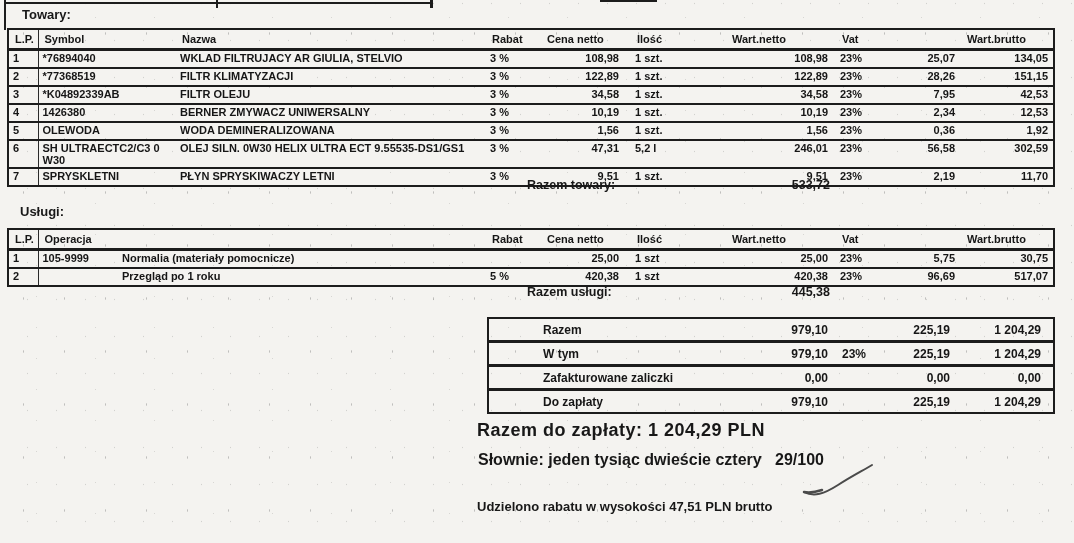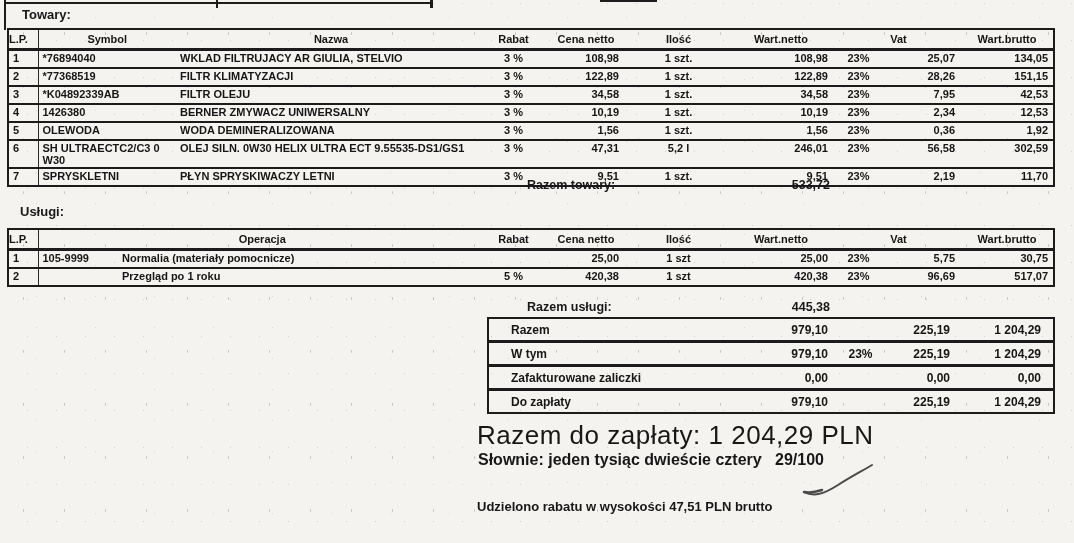--- a/index.html
+++ b/index.html
@@ -20,39 +20,39 @@
     background-size:41px 53px, 29px 37px, 59px 31px;
     background-position:3px 7px, 13px 22px, 7px 2px;
   }
   .line{position:absolute;background:#1c1c1c;}
   .sec-label{position:absolute;font-size:13px;font-weight:bold;}
   table{border-collapse:collapse;table-layout:fixed;position:absolute;
         font-size:11px;font-weight:bold;color:#161616;}
   table.items{left:7px;width:1046px;border:2px solid #1c1c1c;}
   #towary-table{top:28px;}
   #uslugi-table{top:228px;}
-  .items th{border-bottom:3px solid #1c1c1c;padding:2px 0;height:14px;}
+  .items th{border-bottom:3px solid #1c1c1c;padding:2px 6px;height:14px;}
   .items td{border-bottom:2px solid #1c1c1c;padding:1px 4px;height:14px;vertical-align:top;}
   .items tr:last-child td{border-bottom:none;}
   .items .c-lp{border-right:1px solid #2a2a2a;}
-  .al{text-align:left}.ac{text-align:center}.ar{text-align:right}
+  .al{text-align:left}.ac{text-align:left}.ar{text-align:right}
   .items .c-cen{padding-right:12px;}
   .items .c-wn{padding-right:8px;}
   .items .c-vat{padding-right:6px;}
   .items .c-bru{padding-right:5px;}
   #summary-table{left:487px;top:317px;width:566px;border:2px solid #1c1c1c;font-size:12px;}
   #summary-table td{border-bottom:3px solid #1c1c1c;padding:2px 4px;height:17px;vertical-align:middle;}
   #summary-table tr:last-child td{border-bottom:none;}
-  #summary-table .s-label{padding-left:22px;}
+  #summary-table .s-label{padding-left:54px;}
   #summary-table .s-netto{padding-right:10px;}
   #summary-table .s-vat{padding-right:8px;text-align:right;}
   #summary-table .s-bru{padding-right:12px;}
   .totline{position:absolute;font-size:12.5px;font-weight:bold;}
   .totline .val{position:absolute;left:203px;width:100px;text-align:right;top:0;}
-  #total-due{position:absolute;left:477px;top:420px;font-size:26px;font-weight:normal;letter-spacing:.5px;text-align:center;}
+  #total-due{position:absolute;left:477px;top:420px;font-size:18px;font-weight:bold;letter-spacing:.5px;text-align:center;}
   #in-words{position:absolute;left:478px;top:451px;font-size:16px;font-weight:bold;white-space:pre;}
   #discount-note{position:absolute;left:477px;top:499px;font-size:13px;font-weight:bold;}
   #pen-mark{position:absolute;left:800px;top:462px;}
 </style>
 </head>
 <body>
 
 <div id="screen">
 
   <div class="line" style="left:4px;top:2px;width:428px;height:2px;"></div>
@@ -239,21 +239,21 @@
           <td class="ar c-cen">420,38</td>
           <td class="ac">1 szt</td>
           <td class="ar c-wn">420,38</td>
           <td class="ac">23%</td>
           <td class="ar c-vat">96,69</td>
           <td class="ar c-bru">517,07</td>
         </tr>
       </tbody>
   </table>
 
-  <div class="totline" style="left:527px;top:300px;width:310px;">
+  <div class="totline" style="left:527px;top:285px;width:310px;">
     <span>Razem usługi:</span>
     <span class="val">445,38</span>
   </div>
 
   <table id="summary-table">
     <colgroup>
       <col style="width:280px">
         <col style="width:70px">
         <col style="width:45px">
       <col style="width:75px">

